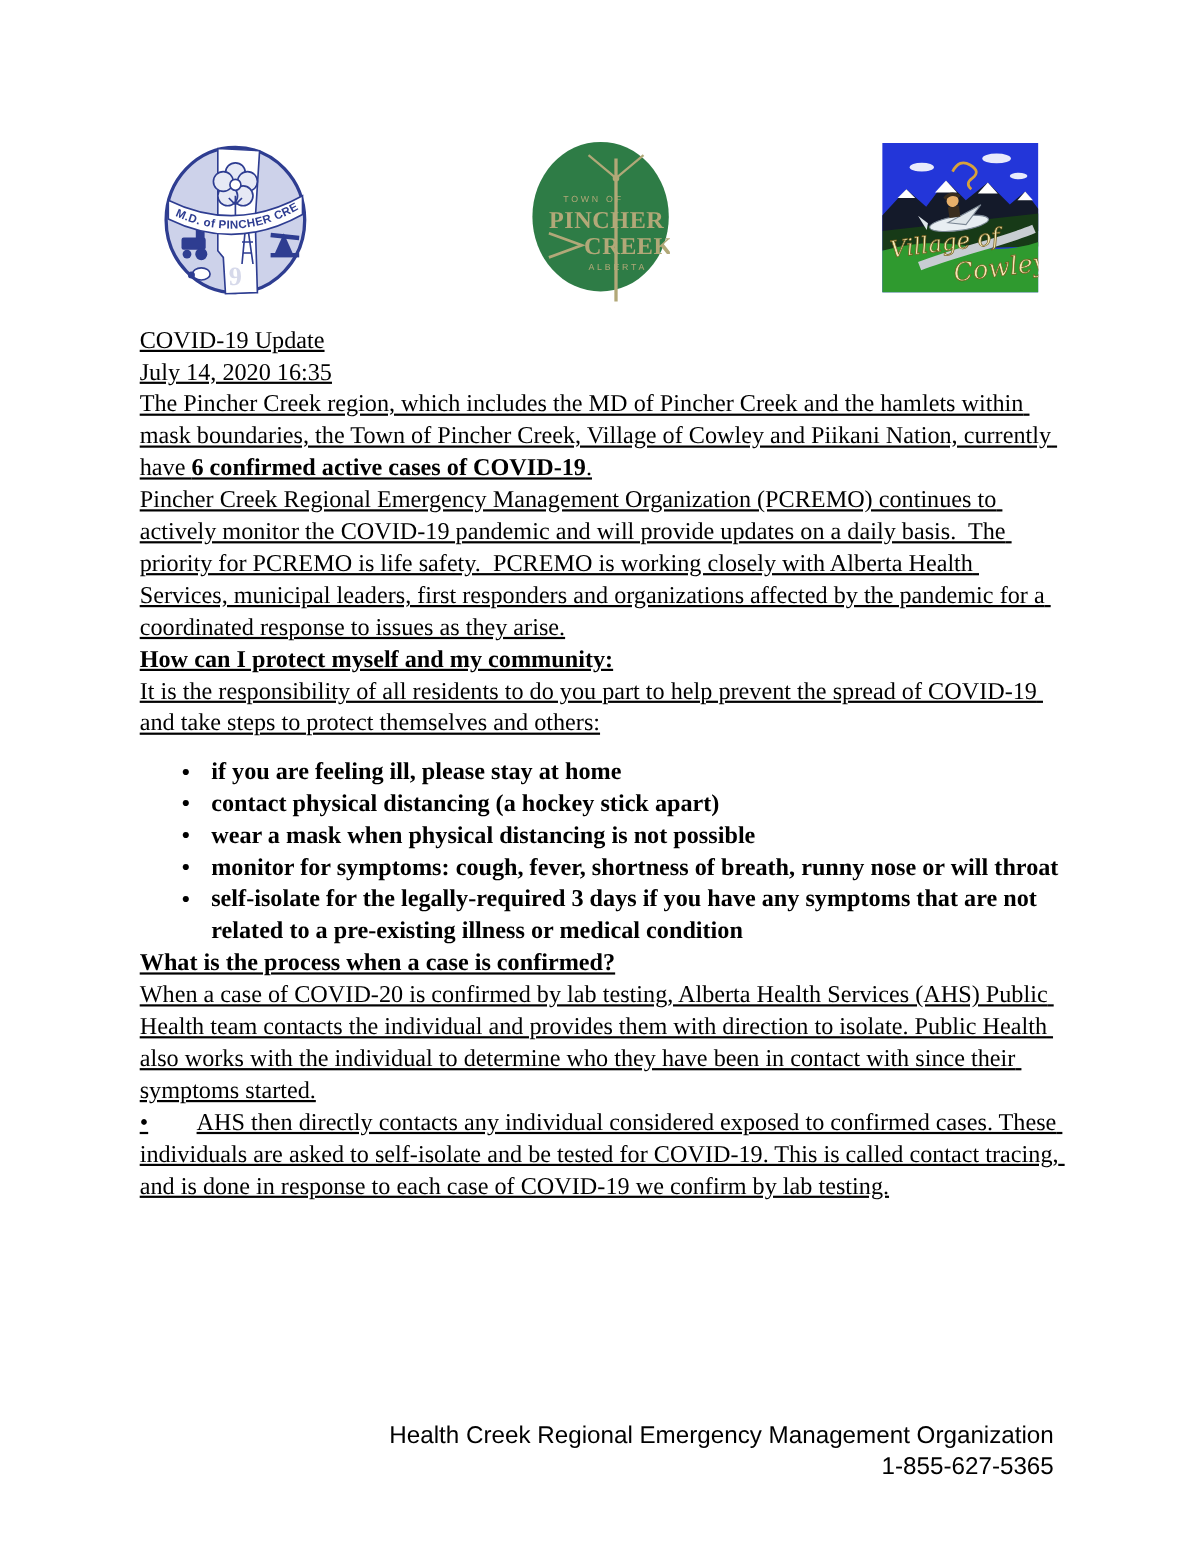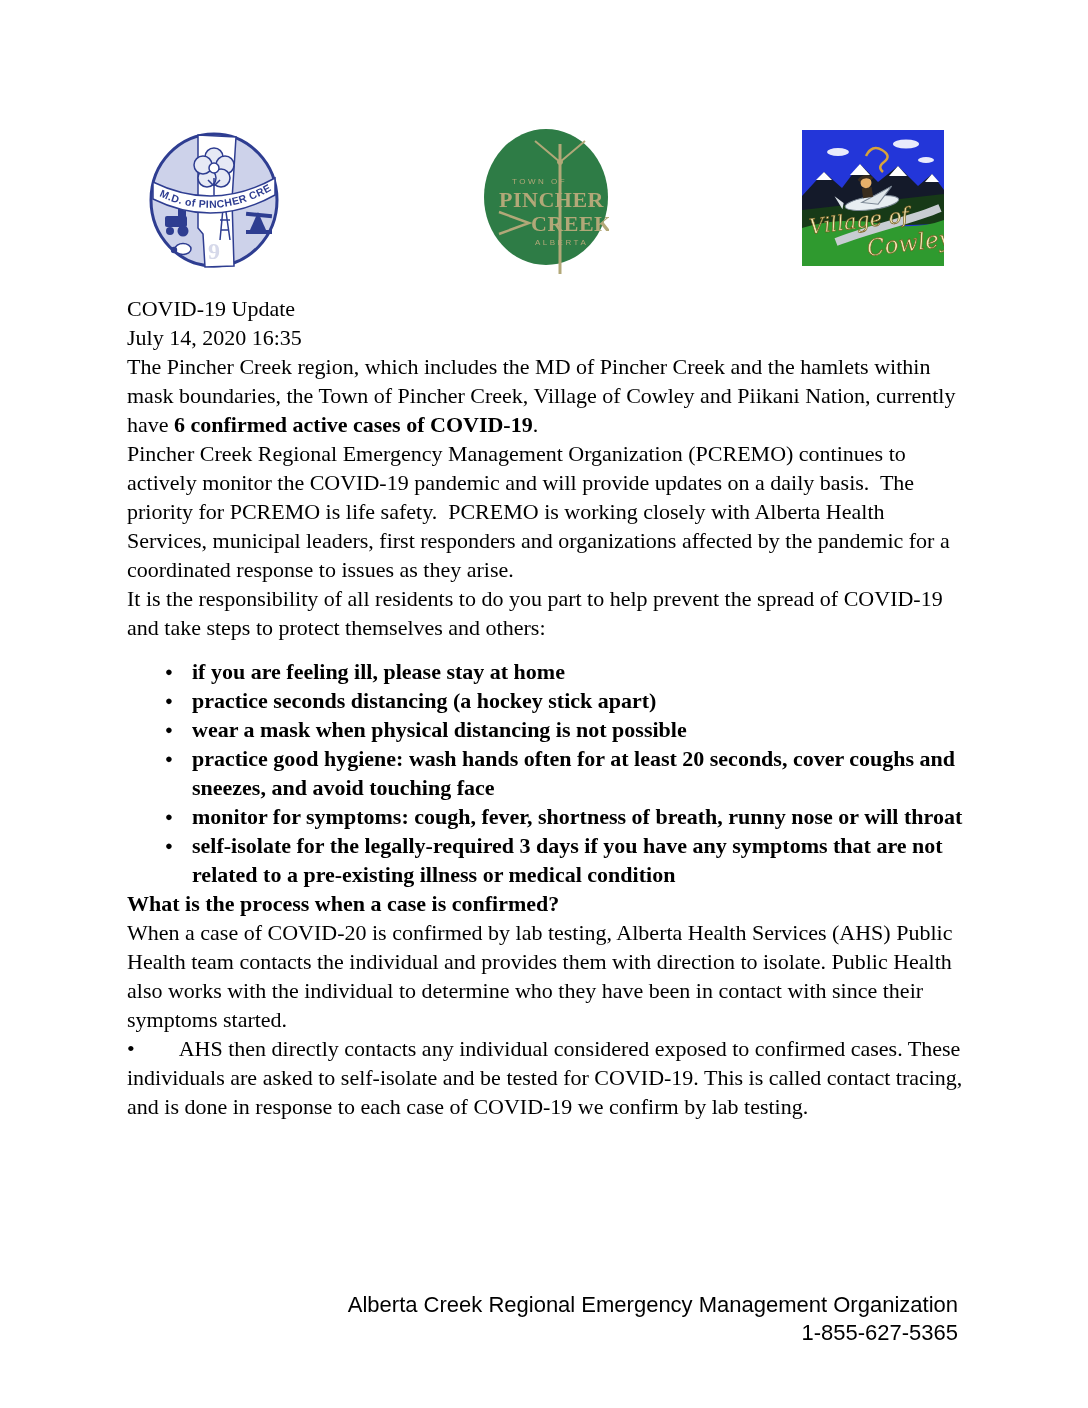--- a/index.html
+++ b/index.html
@@ -9,21 +9,21 @@
   
   .logos{position:absolute;top:128px;left:0;width:1088px;height:152px;}
   .logo{position:absolute;top:0;}
   #logo-md{left:148px;}
   #logo-town{left:483px;}
   #logo-cowley{left:802px;top:2px;}
 
   
   .content{position:absolute;left:127px;top:294px;width:836px;
            font-size:22px;line-height:29px;}
-  .content p{margin:0;white-space:pre-wrap;}
+  .content p{margin:0;white-space:pre-wrap;text-decoration:underline;}
   .title-block p{margin:0;}
   .para1{margin-top:20px;}
   .para2{margin-top:16px;}
   .h1{margin-top:10px;font-weight:bold;}
   .h2{margin-top:20px;font-weight:bold;}
   .bullets{list-style:none;margin:15px 0 0 0;padding:0 0 0 65px;font-weight:bold;}
   .bullets li{position:relative;}
   .bullets li::before{content:"●";position:absolute;left:-27px;top:0;
                       font-size:13px;line-height:29px;}
   .bullet-para{margin-top:2px;}
@@ -142,36 +142,36 @@
 
     <div class="title-block">
       <p>COVID-19 Update</p>
       <p>July 14, 2020 16:35</p>
     </div>
 
     <p class="para1"><span>The Pincher Creek region, which includes the MD of Pincher Creek and the hamlets within mask boundaries, the Town of Pincher Creek, Village of Cowley and Piikani Nation, currently have </span><b>6 confirmed active cases of COVID-19</b><span>.</span></p>
 
     <p class="para2">Pincher Creek Regional Emergency Management Organization (PCREMO) continues to actively monitor the COVID-19 pandemic and will provide updates on a daily basis.  The priority for PCREMO is life safety.  PCREMO is working closely with Alberta Health Services, municipal leaders, first responders and organizations affected by the pandemic for a coordinated response to issues as they arise.</p>
 
+    <p class="h1">How can I protect myself and my community:</p>
     <p>It is the responsibility of all residents to do you part to help prevent the spread of COVID-19 and take steps to protect themselves and others:</p>
 
     <ul class="bullets">
       <li>if you are feeling ill, please stay at home</li>
-      <li>practice seconds distancing (a hockey stick apart)</li>
+      <li>contact physical distancing (a hockey stick apart)</li>
       <li>wear a mask when physical distancing is not possible</li>
-      <li>practice good hygiene: wash hands often for at least 20 seconds, cover coughs and sneezes, and avoid touching face</li>
       <li>monitor for symptoms: cough, fever, shortness of breath, runny nose or will throat</li>
       <li>self-isolate for the legally-required 3 days if you have any symptoms that are not related to a pre-existing illness or medical condition</li>
     </ul>
 
     <p class="h2">What is the process when a case is confirmed?</p>
     <p>When a case of COVID-20 is confirmed by lab testing, Alberta Health Services (AHS) Public Health team contacts the individual and provides them with direction to isolate. Public Health also works with the individual to determine who they have been in contact with since their symptoms started.</p>
 
     <p class="bullet-para"><span>•</span><span class="tab"></span><span>AHS then directly contacts any individual considered exposed to confirmed cases. These individuals are asked to self-isolate and be tested for COVID-19. This is called contact tracing, and is done in response to each case of COVID-19 we confirm by lab testing.</span></p>
 
   </div>
 
   <div class="footer">
-    <div>Alberta Creek Regional Emergency Management Organization</div>
+    <div>Health Creek Regional Emergency Management Organization</div>
     <div>1-855-627-5365</div>
   </div>
 
 </div>
 
 </body></html>

